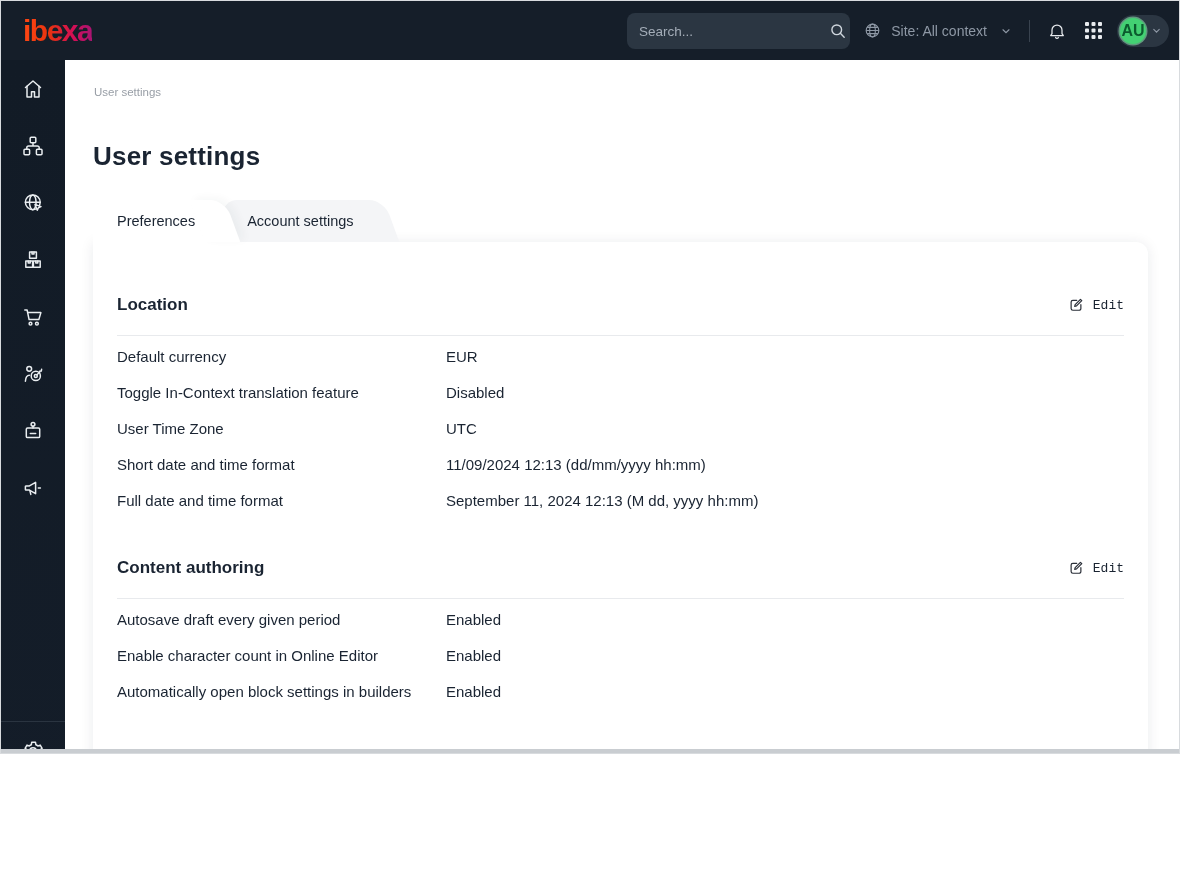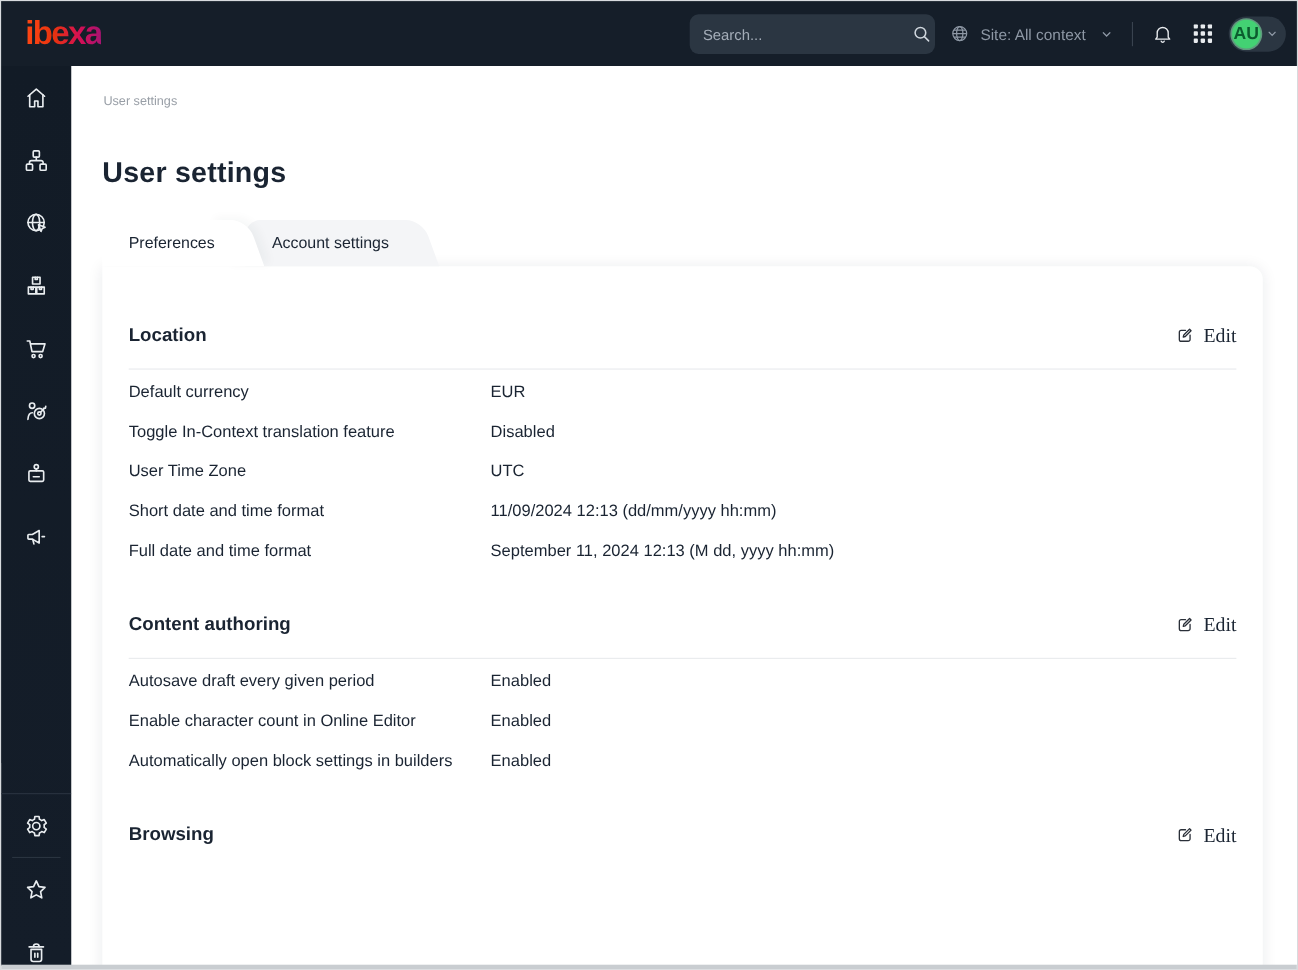--- a/index.html
+++ b/index.html
@@ -1,17 +1,17 @@
 <!DOCTYPE html>
 <html><head>
 <meta charset="utf-8">
 <style>
   * { margin:0; padding:0; box-sizing:border-box; }
   html,body { width:1180px; height:882px; font-family:"Liberation Sans","DejaVu Sans",sans-serif; background:#fff; }
-  .frame { position:relative; width:1180px; height:882px; border:1px solid #d8dbde; overflow:hidden; background:#fff; }
+  .frame { position:relative; width:1180px; height:754px; border:1px solid #d8dbde; overflow:hidden; background:#fff; }
   .bottom-strip { position:absolute; left:0; right:0; bottom:0; height:4px; background:#c9cdd1; z-index:50; }
 
   
   .topbar { position:relative; height:59px; background:#151e29; display:flex; align-items:center; z-index:20; }
   .logo { margin-left:22px; font-size:30px; font-weight:700; letter-spacing:-1.5px;
           background:linear-gradient(90deg,#ff4713 0%,#e8330f 38%,#d40f55 72%,#a81472 100%);
           -webkit-background-clip:text; background-clip:text; color:transparent; cursor:pointer; }
   .searchbox { position:absolute; left:626px; top:12px; width:223px; height:36px; background:#2b3642;
                border-radius:8px; display:flex; align-items:center; padding:0 12px;gap:12px; }
   .searchbox input { flex:1; background:transparent; border:none; outline:none; color:#cfd6dd; font-size:13.5px; font-family:inherit; }
@@ -55,21 +55,21 @@
   .tab.inactive { background:#f4f5f7; z-index:1; margin-left:18px; }
   .tab.inactive::after { background:#f4f5f7; }
   .tab span { position:relative; z-index:4; }
 
   .card { position:relative; z-index:1; margin-left:28px; width:1055px; min-height:660px; background:#fff;
           border-radius:0 12px 12px 12px; box-shadow:0 1px 14px rgba(25,35,55,.09); padding:52px 24px 40px 24px; }
   .section + .section { margin-top:38px; }
   .section-head { display:flex; align-items:center; justify-content:space-between; }
   .section-title { font-size:17px; font-weight:700; color:#1a2432; line-height:22px; }
   .edit-btn { display:flex; align-items:center; gap:8px; background:none; border:none; cursor:pointer;
-              font-size:18px; color:#1a2432; font-family:Liberation Serif, serif;text-align:center; }
+              font-size:13px; color:#1a2432; font-family:Liberation Mono, monospace;text-align:center; }
   .section-hr { border:none; border-top:1px solid #e8eaed; margin-top:19px; }
   .rows { padding-top:3px; }
   .srow { display:flex; padding:8px 0; font-size:15px; line-height:20px; color:#1a2432; }
   .srow .lbl { width:329px; flex:none; }
 </style>
 </head>
 <body>
 
 <div class="frame">
 

